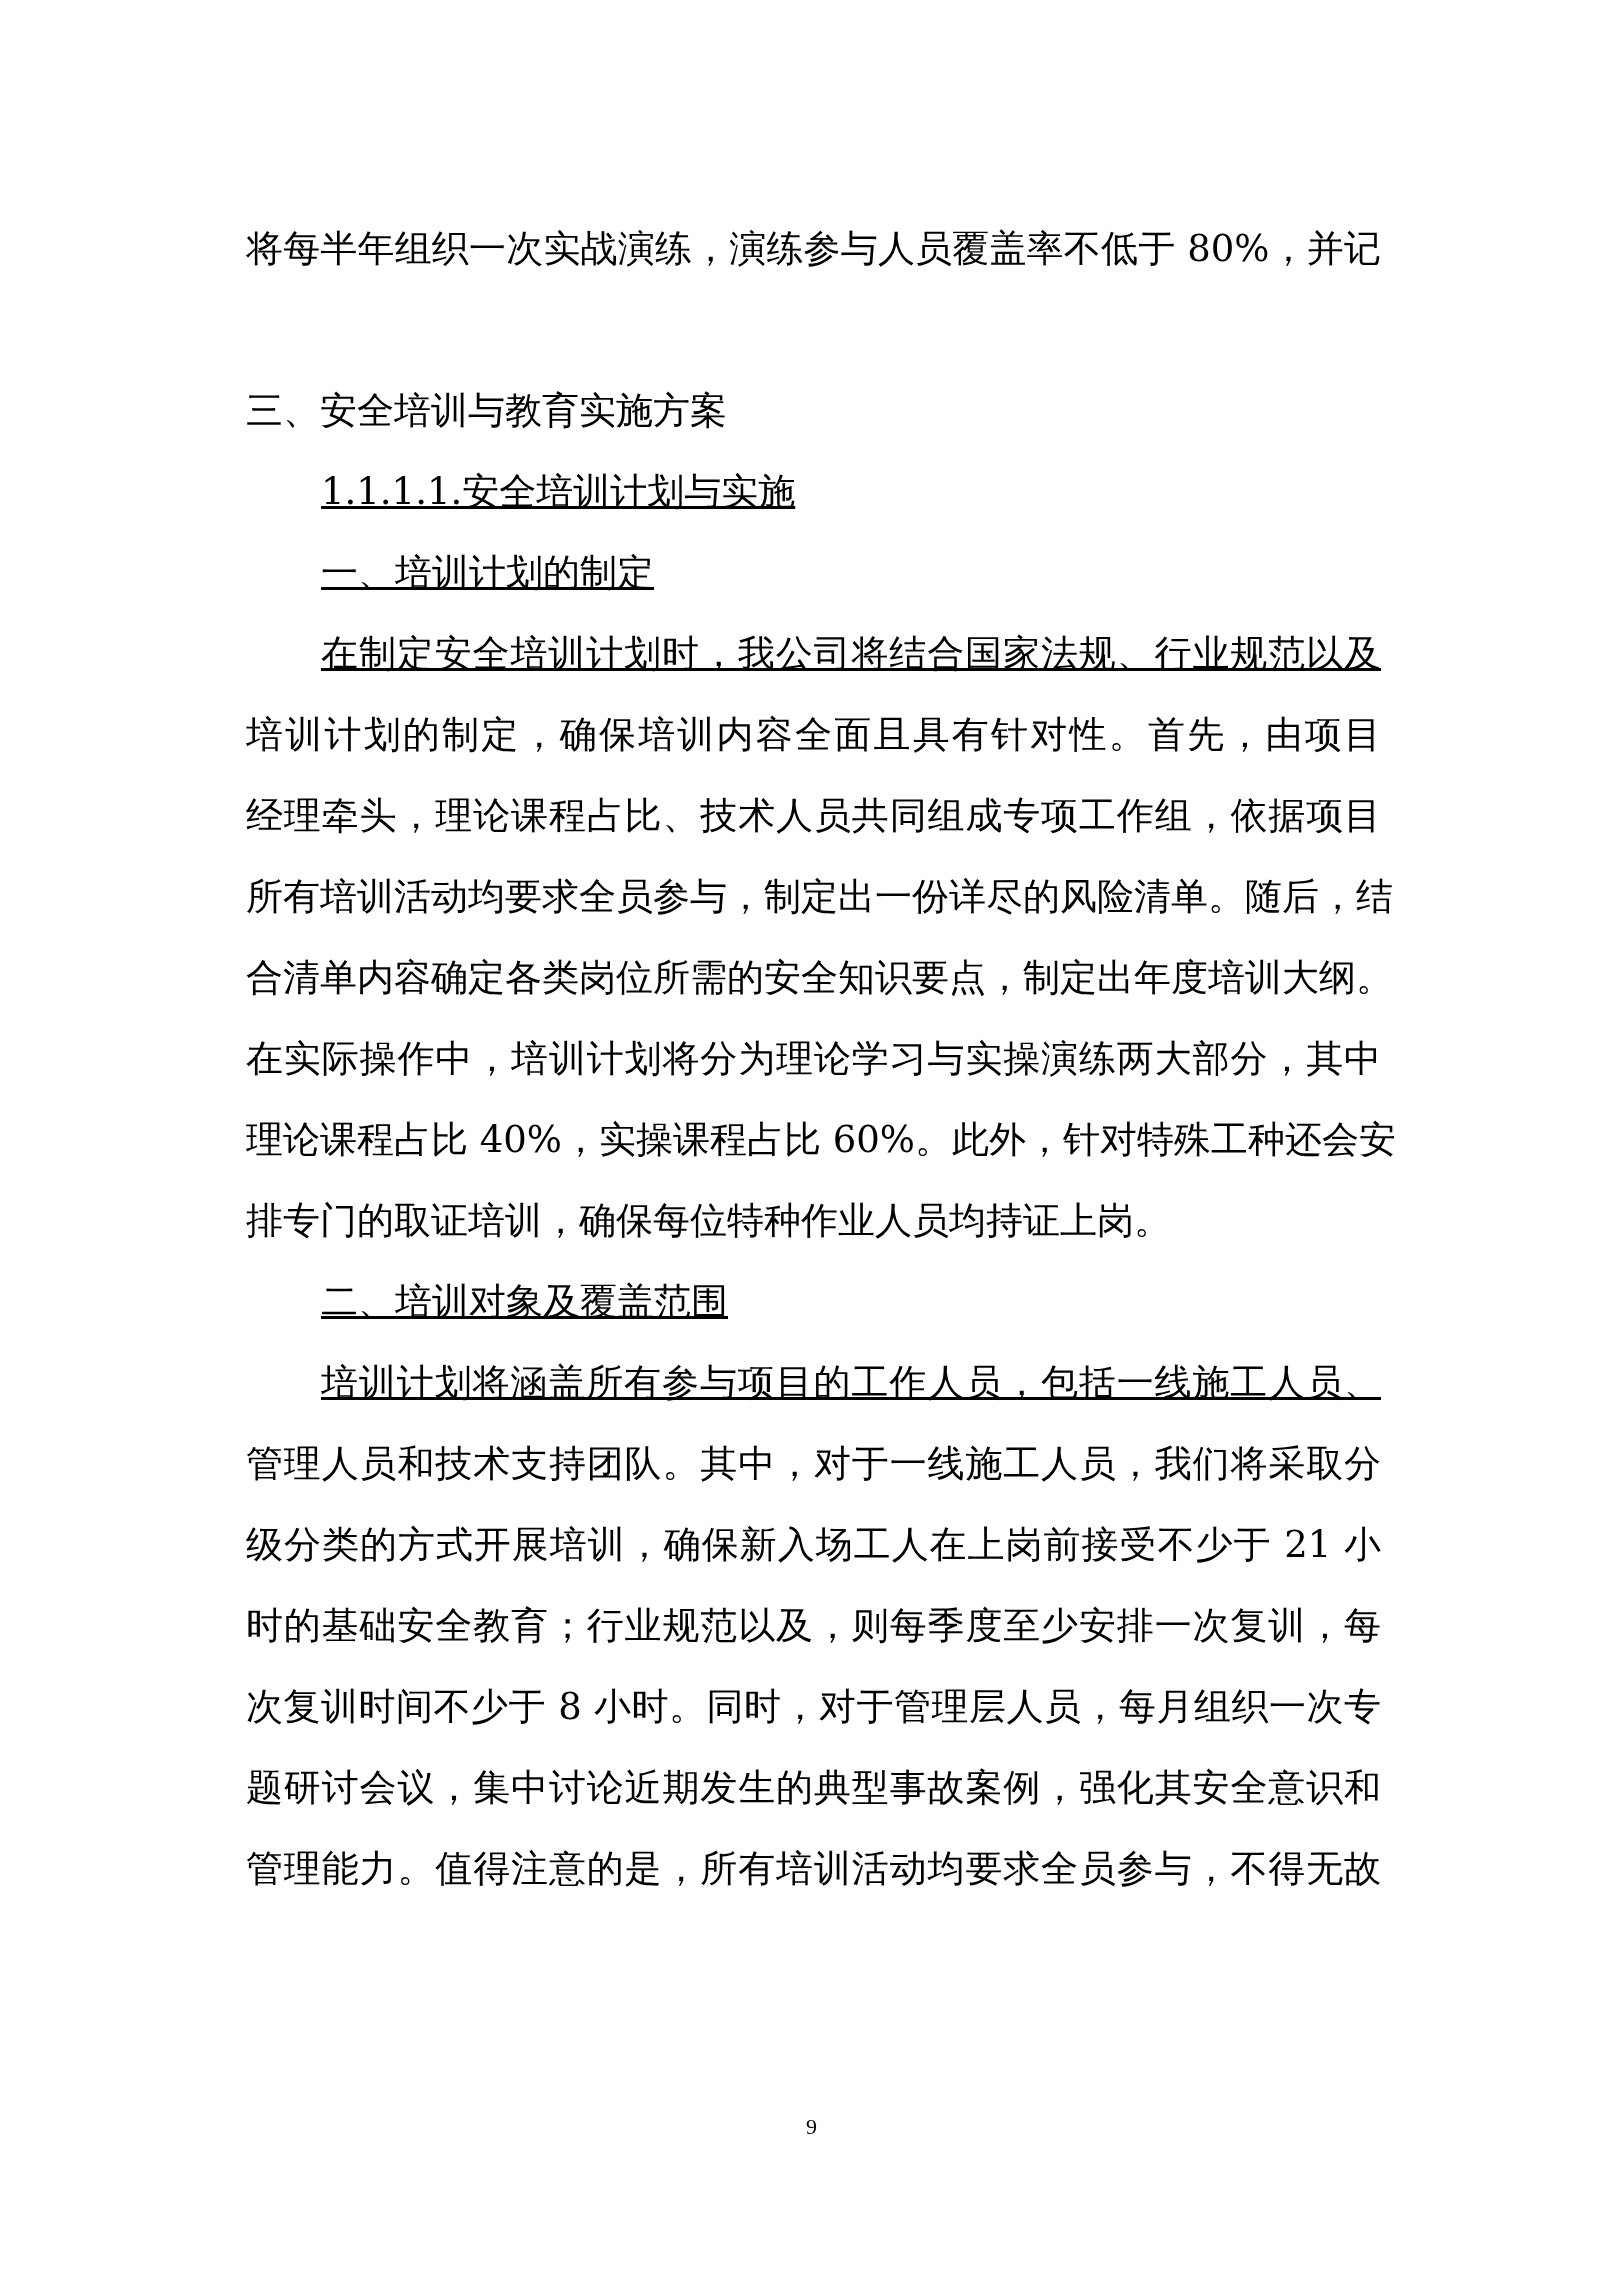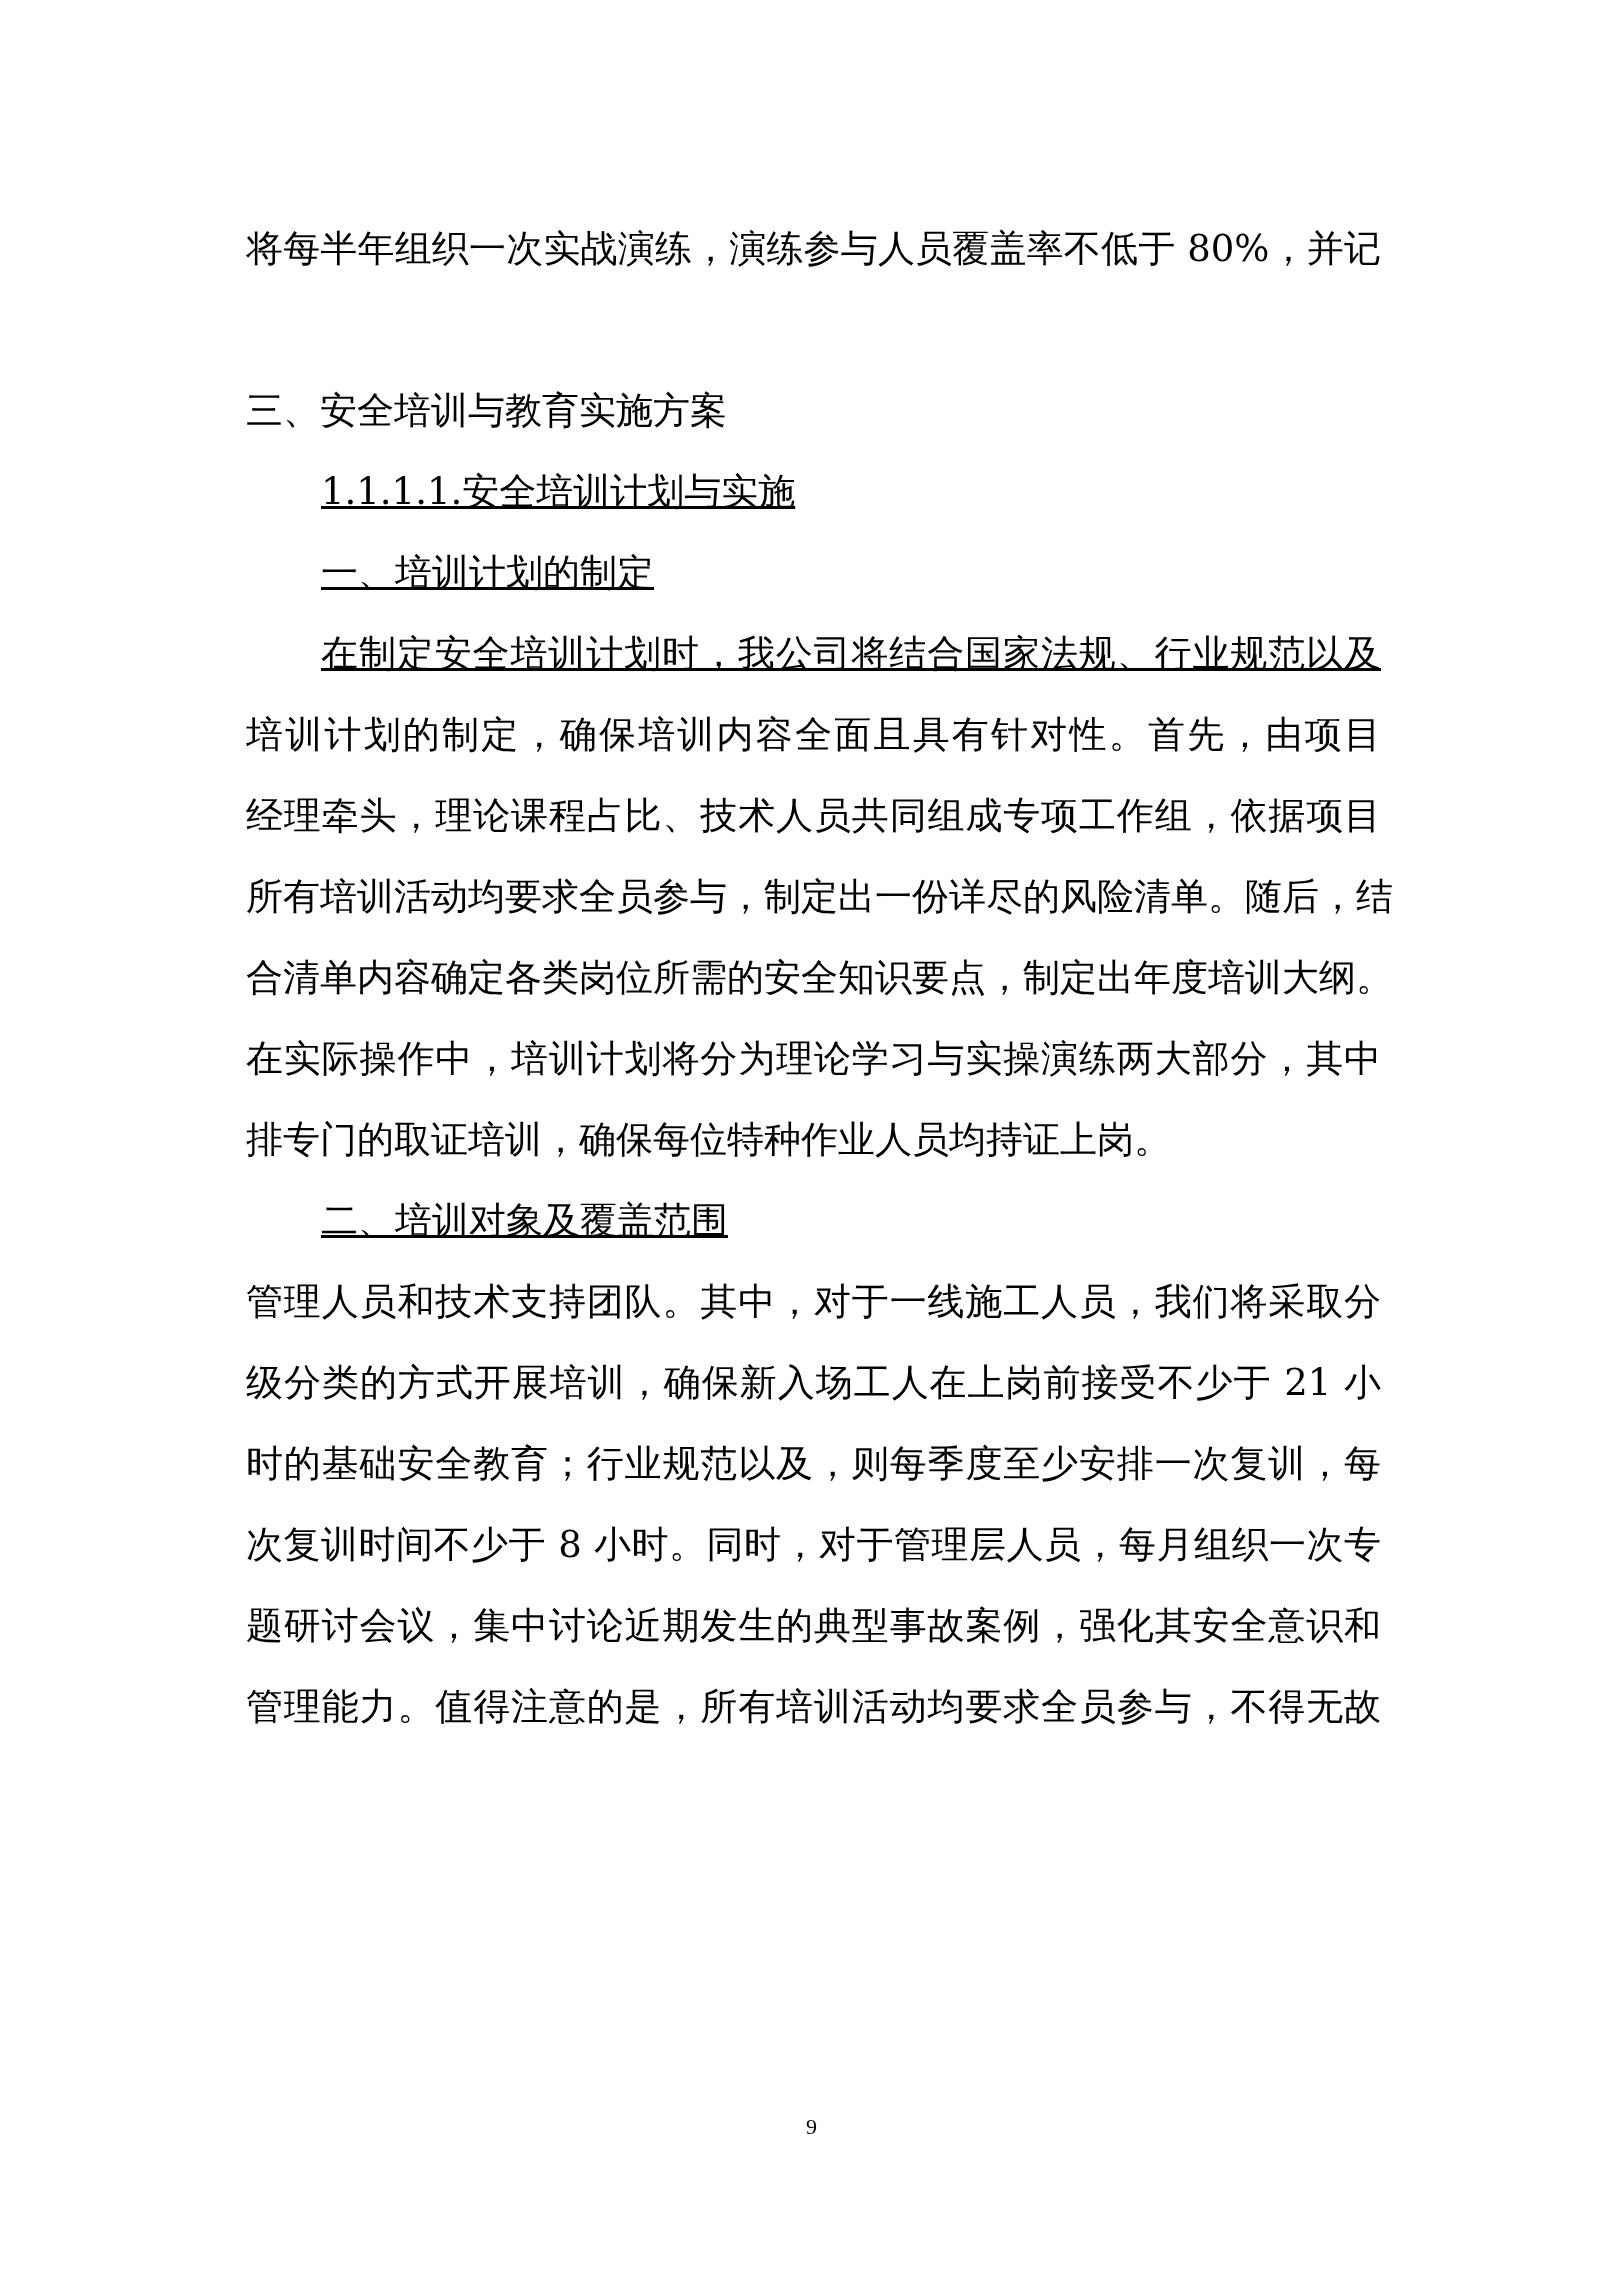--- a/index.html
+++ b/index.html
@@ -34,24 +34,26 @@
   <div class="line">三、安全培训与教育实施方案</div>
   <div class="line indent">1.1.1.1.安全培训计划与实施</div>
   <div class="line indent">一、培训计划的制定</div>
 
   <div class="line indent justify">在制定安全培训计划时，我公司将结合国家法规、行业规范以及</div>
   <div class="line justify">培训计划的制定，确保培训内容全面且具有针对性。首先，由项目</div>
   <div class="line justify">经理牵头，理论课程占比、技术人员共同组成专项工作组，依据项目</div>
   <div class="line justify">所有培训活动均要求全员参与，制定出一份详尽的风险清单。随后，结</div>
   <div class="line justify">合清单内容确定各类岗位所需的安全知识要点，制定出年度培训大纲。</div>
   <div class="line justify">在实际操作中，培训计划将分为理论学习与实操演练两大部分，其中</div>
+  <div class="line justify">理论课程占比 40%，实操课程占比 60%。此外，针对特殊工种还会安</div>
   <div class="line">排专门的取证培训，确保每位特种作业人员均持证上岗。</div>
 
   <div class="line indent">二、培训对象及覆盖范围</div>
 
+  <div class="line indent justify">培训计划将涵盖所有参与项目的工作人员，包括一线施工人员、</div>
   <div class="line justify">管理人员和技术支持团队。其中，对于一线施工人员，我们将采取分</div>
   <div class="line justify">级分类的方式开展培训，确保新入场工人在上岗前接受不少于 21 小</div>
   <div class="line justify">时的基础安全教育；行业规范以及，则每季度至少安排一次复训，每</div>
   <div class="line justify">次复训时间不少于 8 小时。同时，对于管理层人员，每月组织一次专</div>
   <div class="line justify">题研讨会议，集中讨论近期发生的典型事故案例，强化其安全意识和</div>
   <div class="line justify">管理能力。值得注意的是，所有培训活动均要求全员参与，不得无故</div>
 </div>
 
 <div class="page-number">9</div>
 

